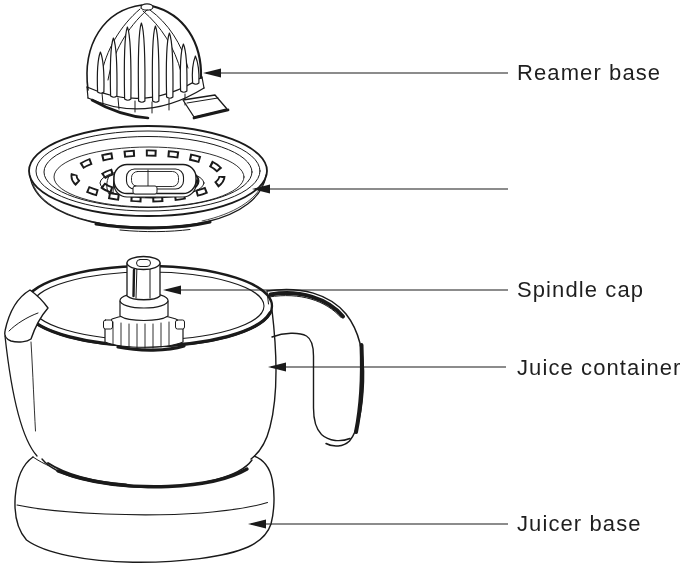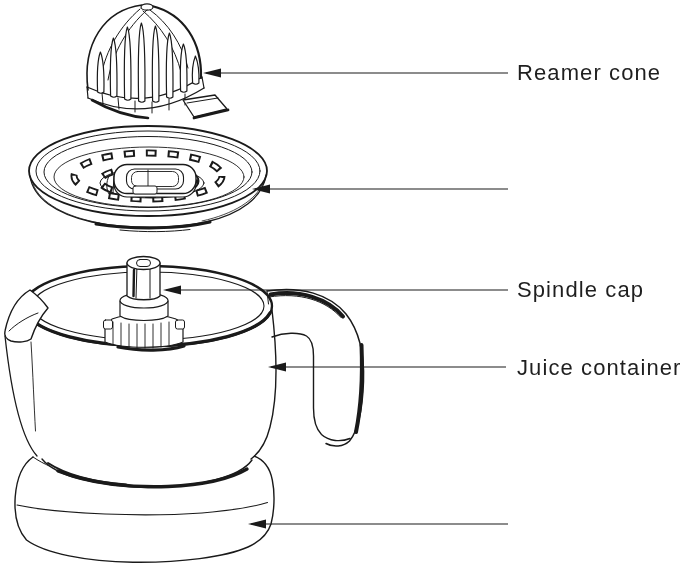--- a/index.html
+++ b/index.html
@@ -172,17 +172,18 @@
         </g>
         <g>
           <line x1="251" y1="524" x2="508" y2="524"></line>
           <polygon points="248,524 266,519.5 266,528.5" fill="currentColor" stroke="none"></polygon>
         </g>
       </g>
 
     </g>
   </svg>
 
-  <div class="label" id="label-reamer-cone">Reamer cone</div>
+  <div class="label" id="label-reamer-cone">Reamer base</div>
   <div class="label" id="label-juice-container">Juice container</div>
   <div class="label" id="label-spindle-cap">Spindle cap</div>
+  <div class="label" id="label-juicer-base">Juicer base</div>
 
 </div>
 
 </body></html>

